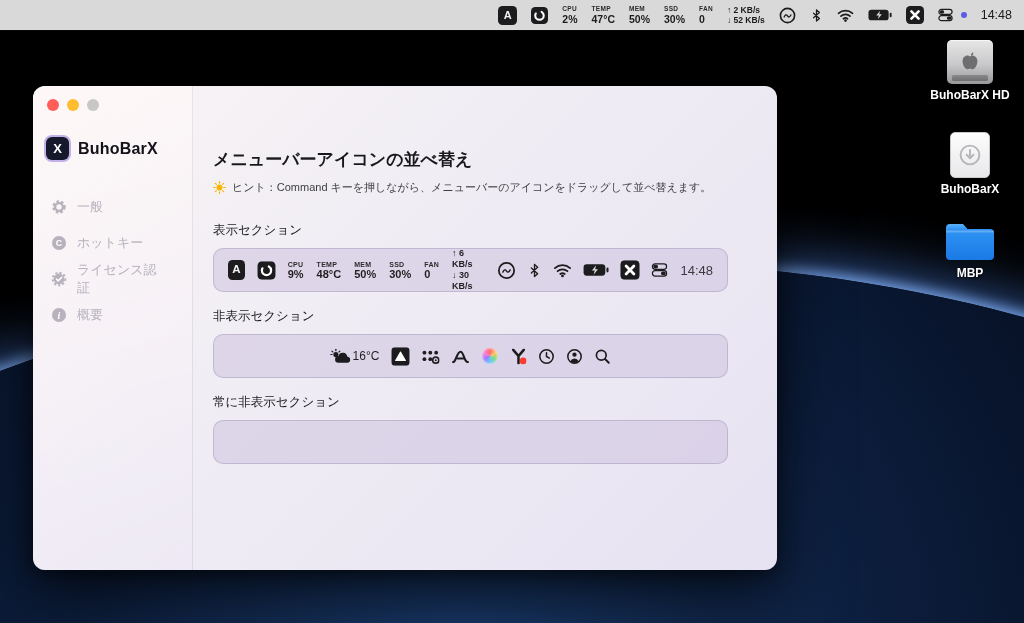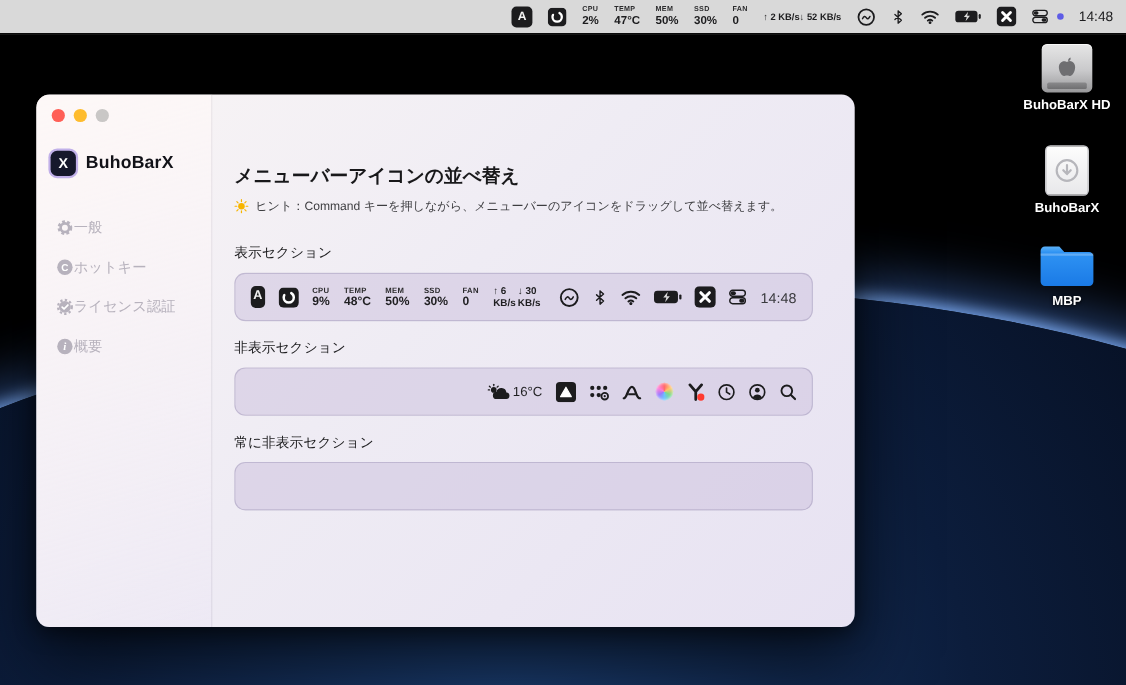--- a/index.html
+++ b/index.html
@@ -16,21 +16,21 @@
   .menubar { position:absolute; top:0; left:0; right:0; height:31px; background:#d9d9d9; z-index:5;
     display:flex; align-items:center; justify-content:flex-end; padding:0 12px; gap:14px;
     border-bottom:1px solid #0a0a0a; color:#1c1c1e; }
   .mi { display:inline-flex; align-items:center; justify-content:center; line-height:1; }
   .mi svg { display:block; }
   .badge { width:19px; height:19px; border-radius:4.5px; background:#1c1c1e; color:#f2f2f2;
     font-size:11px; font-weight:bold; }
   .stat { flex-direction:column; align-items:flex-start; }
   .stat i { font-style:normal; font-size:6.5px; font-weight:bold; letter-spacing:.3px; color:#2b2b2d; }
   .stat b { font-size:10.5px; font-weight:bold; margin-top:1px; }
-  .net { flex-direction:row; align-items:flex-start; }
+  .net { flex-direction:column; align-items:flex-start; }
   .net span { font-size:8.5px; font-weight:bold; line-height:1.2; }
   .clock { font-size:12.5px; font-weight:500; }
   .divider-dot { width:6px; height:6px; border-radius:50%; background:#5e5ce6; margin-left:-6px; }
   .rainbow { width:16px; height:16px; border-radius:50%;
     background:conic-gradient(#ff6a6a,#ffc36a,#7bdc8a,#6ac4ff,#9a7bff,#ff7bd4,#ff6a6a);
     box-shadow:inset 0 0 3px rgba(255,255,255,.9); }
   .weather .wtemp { font-size:12px; font-weight:500; margin-left:3px; }
 
   
   .desk-item { position:absolute; width:88px; text-align:center; z-index:1; cursor:default; }
@@ -60,36 +60,36 @@
   .tl { width:12px; height:12px; border-radius:50%; }
   .tl-close { background:#ff5f57; }
   .tl-min { background:#febc2e; }
   .tl-zoom { background:#c9c7c6; }
   .logo-row { display:flex; align-items:center; gap:9px; margin:26px 0 0 13px; }
   .logo-badge { width:23px; height:23px; border-radius:6px; background:#16182b; color:#fff;
     display:flex; align-items:center; justify-content:center; font-size:13px; font-weight:bold;
     box-shadow:0 0 0 2px rgba(122,92,214,.45); }
   .logo-name { font-size:16px; font-weight:bold; color:#121218; letter-spacing:.2px; }
   .nav { margin-top:30px; display:flex; flex-direction:column; gap:2px; }
-  .nav-item { display:flex; align-items:center; height:32px; margin:1px 14px 1px 9px;
+  .nav-item { display:flex; align-items:center; gap:10px; height:32px; margin:1px 14px 1px 9px;
     padding:0 9px; border-radius:9px; font-size:13px; color:#b7b2bd; cursor:default; }
   .nav-item .nicon { display:flex; color:#b7b2bd; }
   .nav-item.selected { background:linear-gradient(90deg,#c6b2ee 0%,#e9e2f8 100%);
     color:#3b2d66; font-weight:bold; }
   .nav-item.selected .nicon { color:#7a5cd6; }
 
   .content { flex:1; padding:62px 49px 0 20px; }
   .page-title { font-size:17px; font-weight:bold; color:#18181a; }
   .hint { display:flex; align-items:center; gap:6px; margin-top:9px; font-size:11px; color:#3d3d40; }
   .sec-label { font-size:12.5px; color:#1d1d1f; margin:16px 0 9px; }
   .sec-label.first { margin-top:27px; }
   .bar-box { height:44px; border-radius:10px; background:rgba(205,195,222,.55);
     border:1px solid rgba(120,108,150,.28); display:flex; align-items:center;
     padding:0 14px; gap:13px; color:#1f1f21; }
-  .bar-box.align-right { justify-content:flex-end; }
+  .bar-box.align-right { justify-content:center; }
   .bar-box .stat i { font-size:7px; }
   .bar-box .stat b { font-size:11px; }
   .bar-box .net span { font-size:9px; }
   .bar-box .clock { font-size:13px; color:#3a3a3e; }
   .bar-box .badge { width:20px; height:20px; font-size:11.5px; }
   .bar-box svg { transform:scale(1.08); transform-origin:center; }
 
   .sun-icon { display:flex; }
 </style>
 </head>

